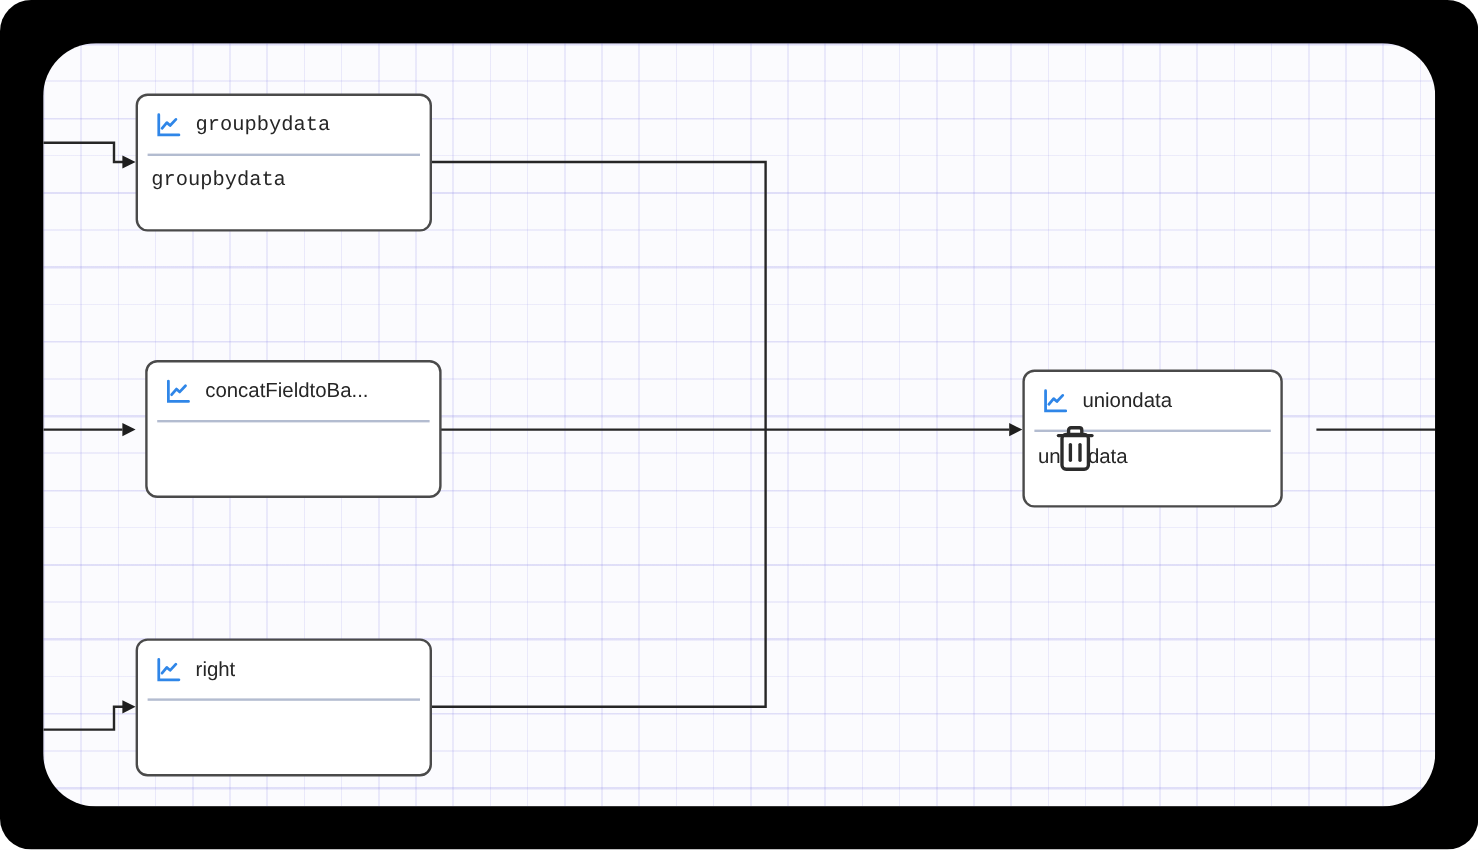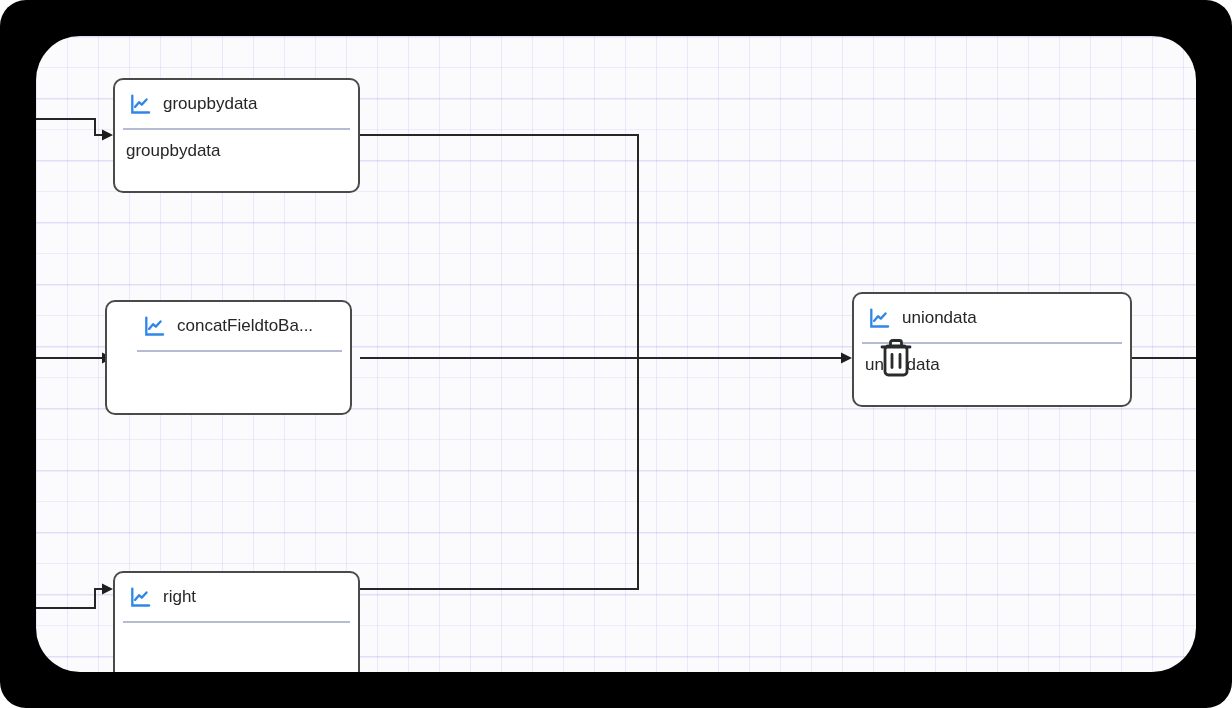--- a/index.html
+++ b/index.html
@@ -60,55 +60,55 @@
     <polygon points="77,553 66,547.5 66,558.5"></polygon>
 
     <path d="M324,99 L602,99 L602,553 L324,553"></path>
 
     <path d="M324,322 L805,322"></path>
     <polygon points="816,322 805,316.5 805,327.5"></polygon>
 
     <path d="M1061,322 L1160,322"></path>
   </svg>
 
-  <div class="node" style="left:77px;top:42px;">
+  <div class="node" style="left:77px;top:42px;font-family:Liberation Mono, monospace;">
     <div class="title-row">
       <svg class="chart-icon" viewBox="0 0 20 20">
         <path d="M2.2,1.5 L2.2,17.6 L18.2,17.6" stroke="#2F86E8" stroke-width="2.2" fill="none" stroke-linecap="round"></path>
         <path d="M4.8,12.3 L8.6,7.8 L11.2,10.1 L15.8,5.2" stroke="#2F86E8" stroke-width="2.2" fill="none" stroke-linecap="round" stroke-linejoin="round"></path>
       </svg>
       <span class="node-title">groupbydata</span>
     </div>
     <div class="divider"></div>
     <div class="node-subtitle">groupbydata</div>
   </div>
 
-  <div class="node" style="left:69px;top:264px;padding-left:22px;">
+  <div class="node" style="left:85px;top:264px;">
     <div class="title-row">
       <svg class="chart-icon" viewBox="0 0 20 20">
         <path d="M2.2,1.5 L2.2,17.6 L18.2,17.6" stroke="#2F86E8" stroke-width="2.2" fill="none" stroke-linecap="round"></path>
         <path d="M4.8,12.3 L8.6,7.8 L11.2,10.1 L15.8,5.2" stroke="#2F86E8" stroke-width="2.2" fill="none" stroke-linecap="round" stroke-linejoin="round"></path>
       </svg>
       <span class="node-title">concatFieldtoBa...</span>
     </div>
     <div class="divider"></div>
   </div>
 
-  <div class="node" style="left:77px;top:496px;margin-top:39px;">
+  <div class="node" style="left:77px;top:496px;">
     <div class="title-row">
       <svg class="chart-icon" viewBox="0 0 20 20">
         <path d="M2.2,1.5 L2.2,17.6 L18.2,17.6" stroke="#2F86E8" stroke-width="2.2" fill="none" stroke-linecap="round"></path>
         <path d="M4.8,12.3 L8.6,7.8 L11.2,10.1 L15.8,5.2" stroke="#2F86E8" stroke-width="2.2" fill="none" stroke-linecap="round" stroke-linejoin="round"></path>
       </svg>
       <span class="node-title">right</span>
     </div>
     <div class="divider"></div>
   </div>
 
-  <div class="node" style="left:816px;top:256px;width:280px;">
+  <div class="node" style="left:816px;top:272px;width:217px;">
     <div class="title-row">
       <svg class="chart-icon" viewBox="0 0 20 20">
         <path d="M2.2,1.5 L2.2,17.6 L18.2,17.6" stroke="#2F86E8" stroke-width="2.2" fill="none" stroke-linecap="round"></path>
         <path d="M4.8,12.3 L8.6,7.8 L11.2,10.1 L15.8,5.2" stroke="#2F86E8" stroke-width="2.2" fill="none" stroke-linecap="round" stroke-linejoin="round"></path>
       </svg>
       <span class="node-title">uniondata</span>
     </div>
     <div class="divider"></div>
     <div class="node-subtitle">uniondata</div>
     <svg class="trash-overlay" viewBox="0 0 36 42">

